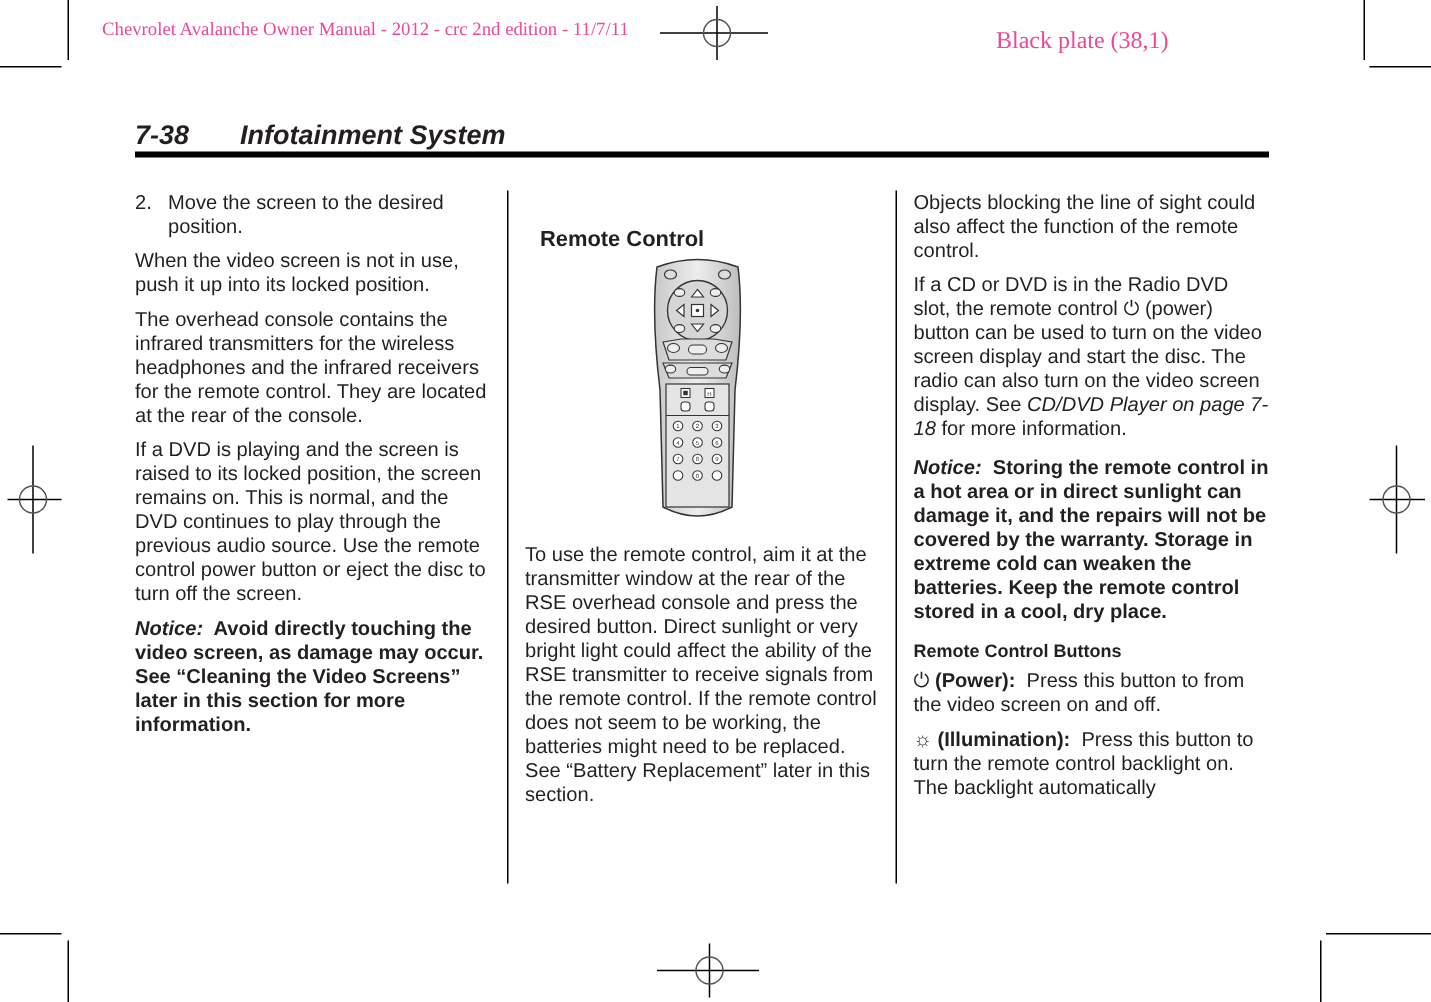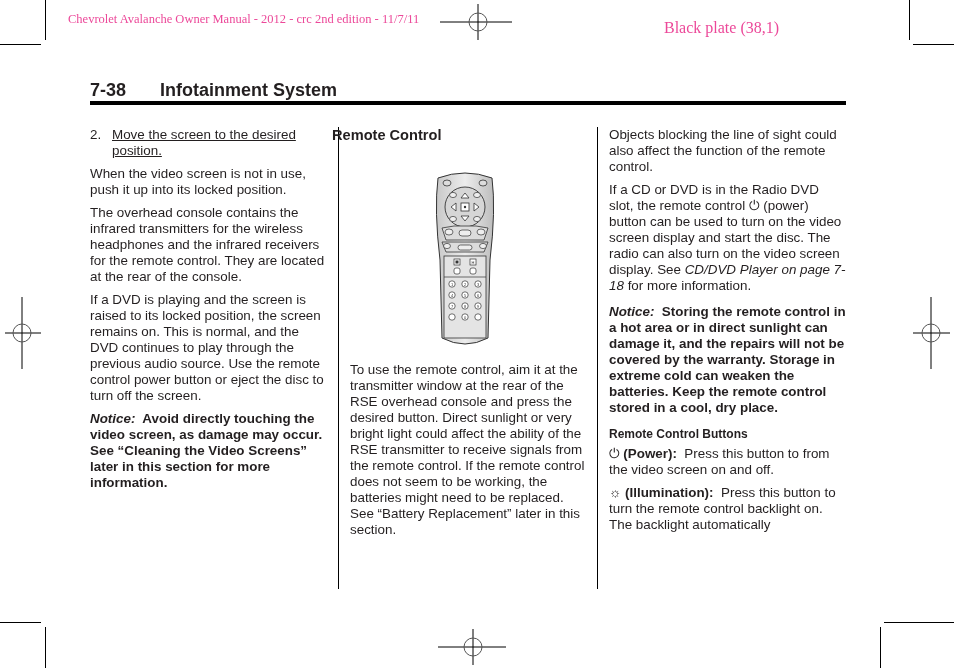--- a/index.html
+++ b/index.html
@@ -1,26 +1,26 @@
 <!DOCTYPE html>
 <html><head>
 <meta charset="utf-8">
 <style>
   html, body { margin:0; padding:0; background:#ffffff; }
   body { width:954px; height:668px; position:relative; overflow:hidden; color:#231f20; font-family:"Liberation Sans", sans-serif; }
   .crop-h { position:absolute; height:1px; background:#000; }
   .crop-v { position:absolute; width:1px; background:#000; }
   .reg { position:absolute; }
   .header-meta { position:absolute; top:12px; font-family:"Liberation Serif", serif; font-size:12.5px; color:#ec4899; white-space:nowrap; }
-  .page-heading { position:absolute; left:90px; top:80px; font-family:"Liberation Sans", sans-serif; font-weight:bold; font-size:18px; color:#231f20; white-space:nowrap; }
+  .page-heading { position:absolute; left:90px; top:80px; font-family:"Liberation Sans", sans-serif; font-weight:bold; font-size:18px; color:#231f20; white-space:nowrap;font-style:italic; }
   .page-heading .num { display:inline-block; width:70px; }
   .heading-rule { position:absolute; left:90px; top:101px; width:756px; height:4px; background:#000; }
   .col { position:absolute; top:127px; width:240px; font-size:13.4px; line-height:16px; color:#231f20; }
   .col p { margin:0 0 7px 0; }
-  .col .numbered { padding-left:22px; text-indent:-22px;text-decoration:underline; }
+  .col .numbered { padding-left:22px; text-indent:-22px; }
   .col .numbered .n { display:inline-block; width:22px; text-indent:0; }
   .col .bold { font-weight:bold; }
   .col .it { font-style:italic; }
   .col .notice-label { font-weight:bold; font-style:italic; }
   .col .sub-heading { font-weight:bold; font-size:12px; margin-bottom:4px; }
   .section-heading { font-weight:bold; font-size:14.6px; margin:0 0 8px 0; }
   .col-div { position:absolute; width:1px; background:#000; top:127px; height:462px; }
   .sym { display:inline-block; }
   .remote { position:absolute; left:432px; top:170px; }
 </style>
@@ -69,21 +69,21 @@
 <div class="col-div" style="left:597px;"></div>
 
 <div class="col" style="left:90px;width:240px;">
   <p class="numbered"><span class="n">2.</span><span>Move the screen to the desired position.</span></p>
   <p>When the video screen is not in use, push it up into its locked position.</p>
   <p>The overhead console contains the infrared transmitters for the wireless headphones and the infrared receivers for the remote control. They are located at the rear of the console.</p>
   <p>If a DVD is playing and the screen is raised to its locked position, the screen remains on. This is normal, and the DVD continues to play through the previous audio source. Use the remote control power button or eject the disc to turn off the screen.</p>
   <p class="bold"><span class="notice-label">Notice:</span>&nbsp; <span>Avoid directly touching the video screen, as damage may occur. See “Cleaning the Video Screens” later in this section for more information.</span></p>
 </div>
 
-<div class="col" style="left:332px;width:240px;">
+<div class="col" style="left:360px;width:240px;margin-top:25px;">
   <p class="section-heading">Remote Control</p>
 </div>
 
 <svg class="remote" width="66" height="178" viewBox="0 0 66 178">
   <defs>
     <linearGradient id="body" x1="0" x2="1">
       <stop offset="0" stop-color="#c8c8c8"></stop>
       <stop offset="0.5" stop-color="#ededed"></stop>
       <stop offset="1" stop-color="#bdbdbd"></stop>
     </linearGradient>

